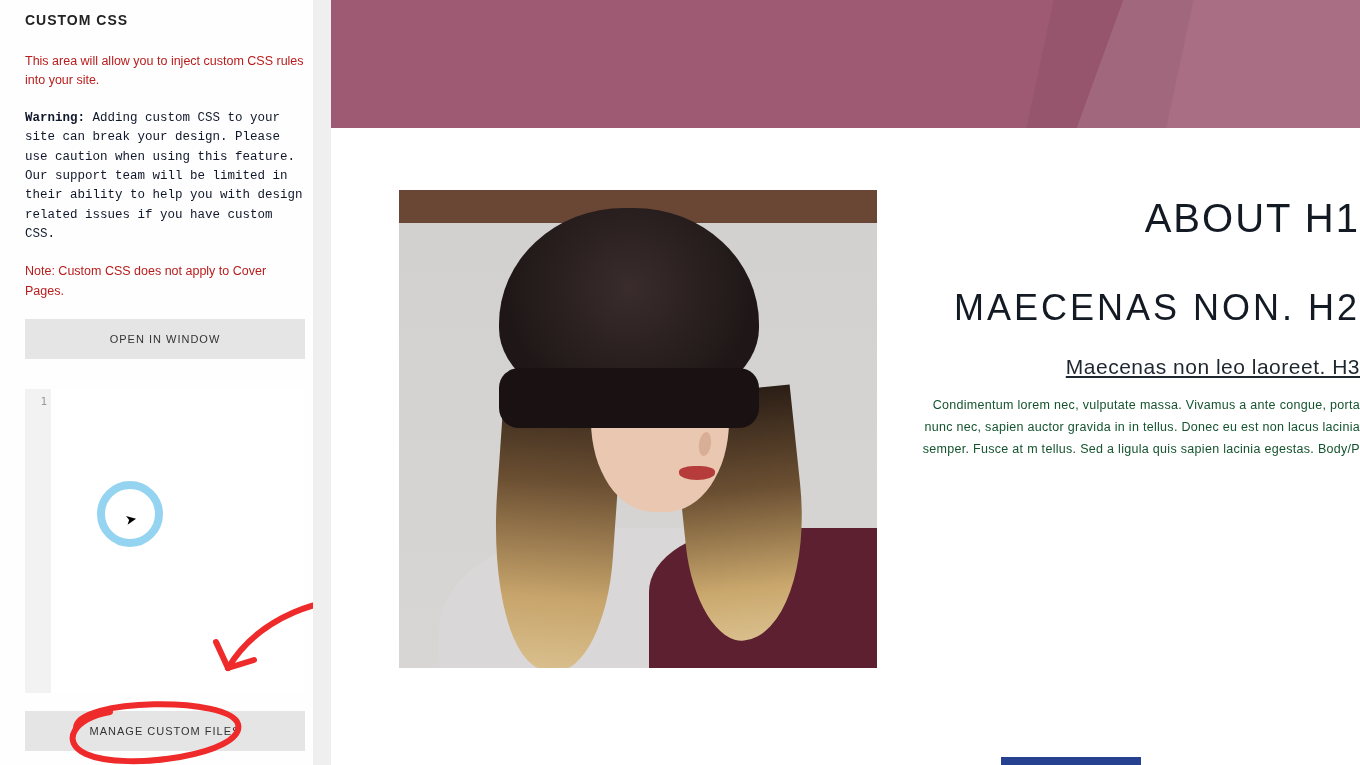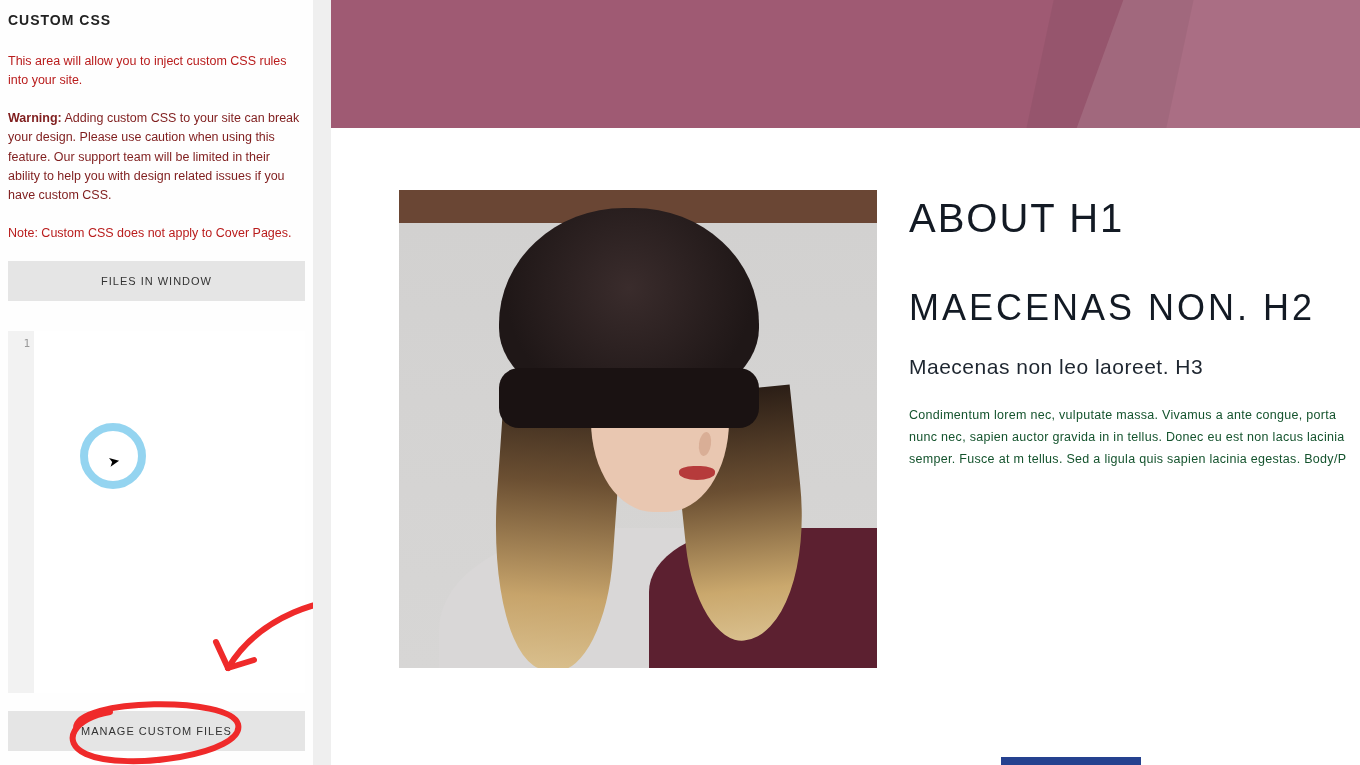--- a/index.html
+++ b/index.html
@@ -15,39 +15,39 @@
     display: flex;
     width: 100%;
     height: 100%;
   }
 
   
   .sidebar {
     width: 313px;
     flex: 0 0 313px;
     background: #fefefe;
-    padding: 8px 8px 0 8px;
+    padding: 8px 8px 0 25px;
     display: flex;
     flex-direction: column;
     position: relative;
   }
   .sidebar h2 {
     font-size: 14px;
     letter-spacing: 1px;
     font-weight: 600;
     color: #222;
     margin: 4px 0 24px 0;
   }
   .sidebar p {
     font-size: 12.5px;
     line-height: 1.55;
     color: #b91c1c;
     margin-bottom: 18px;
   }
-  .sidebar p.warning { color: #7f1d1d; }
+  .sidebar p.warning { color: #0f172a; font-family: Liberation Mono, monospace; }
   .sidebar p.warning b { font-weight: 600; }
   .sidebar p.note { }
 
   .btn {
     display: block;
     width: 100%;
     background: #e5e5e5;
     border: none;
     outline: none;
     font-size: 11px;
@@ -126,20 +126,21 @@
     position: absolute;
     left: 0; top: 0; bottom: 0;
     width: 18px;
     background: #efefef;
   }
   .preview {
     position: absolute;
     left: 18px; right: 0; top: 0; bottom: 0;
     background: #fff;
     overflow: hidden;
+    text-align: right;
   }
   .banner {
     height: 128px;
     background: #9f5a73;
     position: relative;
     overflow: hidden;
   }
   .banner .shade {
     position: absolute;
     right: -60px; top: 0;
@@ -272,21 +273,22 @@
     font-weight: 300;
     letter-spacing: 3px;
     color: #131a24;
     margin-bottom: 26px;
   }
   .textcol h3 {
     font-size: 21px;
     font-weight: 400;
     letter-spacing: 0.5px;
     color: #1e2630;
-    margin-bottom: 26px;
+    margin-bottom: 16px;
+    text-decoration: underline;
   }
   .textcol p.body {
     font-size: 12.5px;
     line-height: 1.75;
     letter-spacing: 0.3px;
     color: #14532d;
     max-width: 520px;
   }
 
   .bottom-bar {
@@ -305,21 +307,21 @@
     <h2>CUSTOM CSS</h2>
 
     <p>This area will allow you to inject custom CSS rules into your site.</p>
 
     <p class="warning">
       <b>Warning:</b><span> Adding custom CSS to your site can break your design. Please use caution when using this feature. Our support team will be limited in their ability to help you with design related issues if you have custom CSS.</span>
     </p>
 
     <p class="note">Note: Custom CSS does not apply to Cover Pages.</p>
 
-    <button class="btn open-window">FILES IN WINDOW</button>
+    <button class="btn open-window">OPEN IN WINDOW</button>
 
     <div class="editor">
       <div class="gutter">
         <div>1</div>
       </div>
       <div class="code-area">
         <div class="cursor-ring"></div>
         <div class="cursor-arrow">➤</div>
       </div>
     </div>

